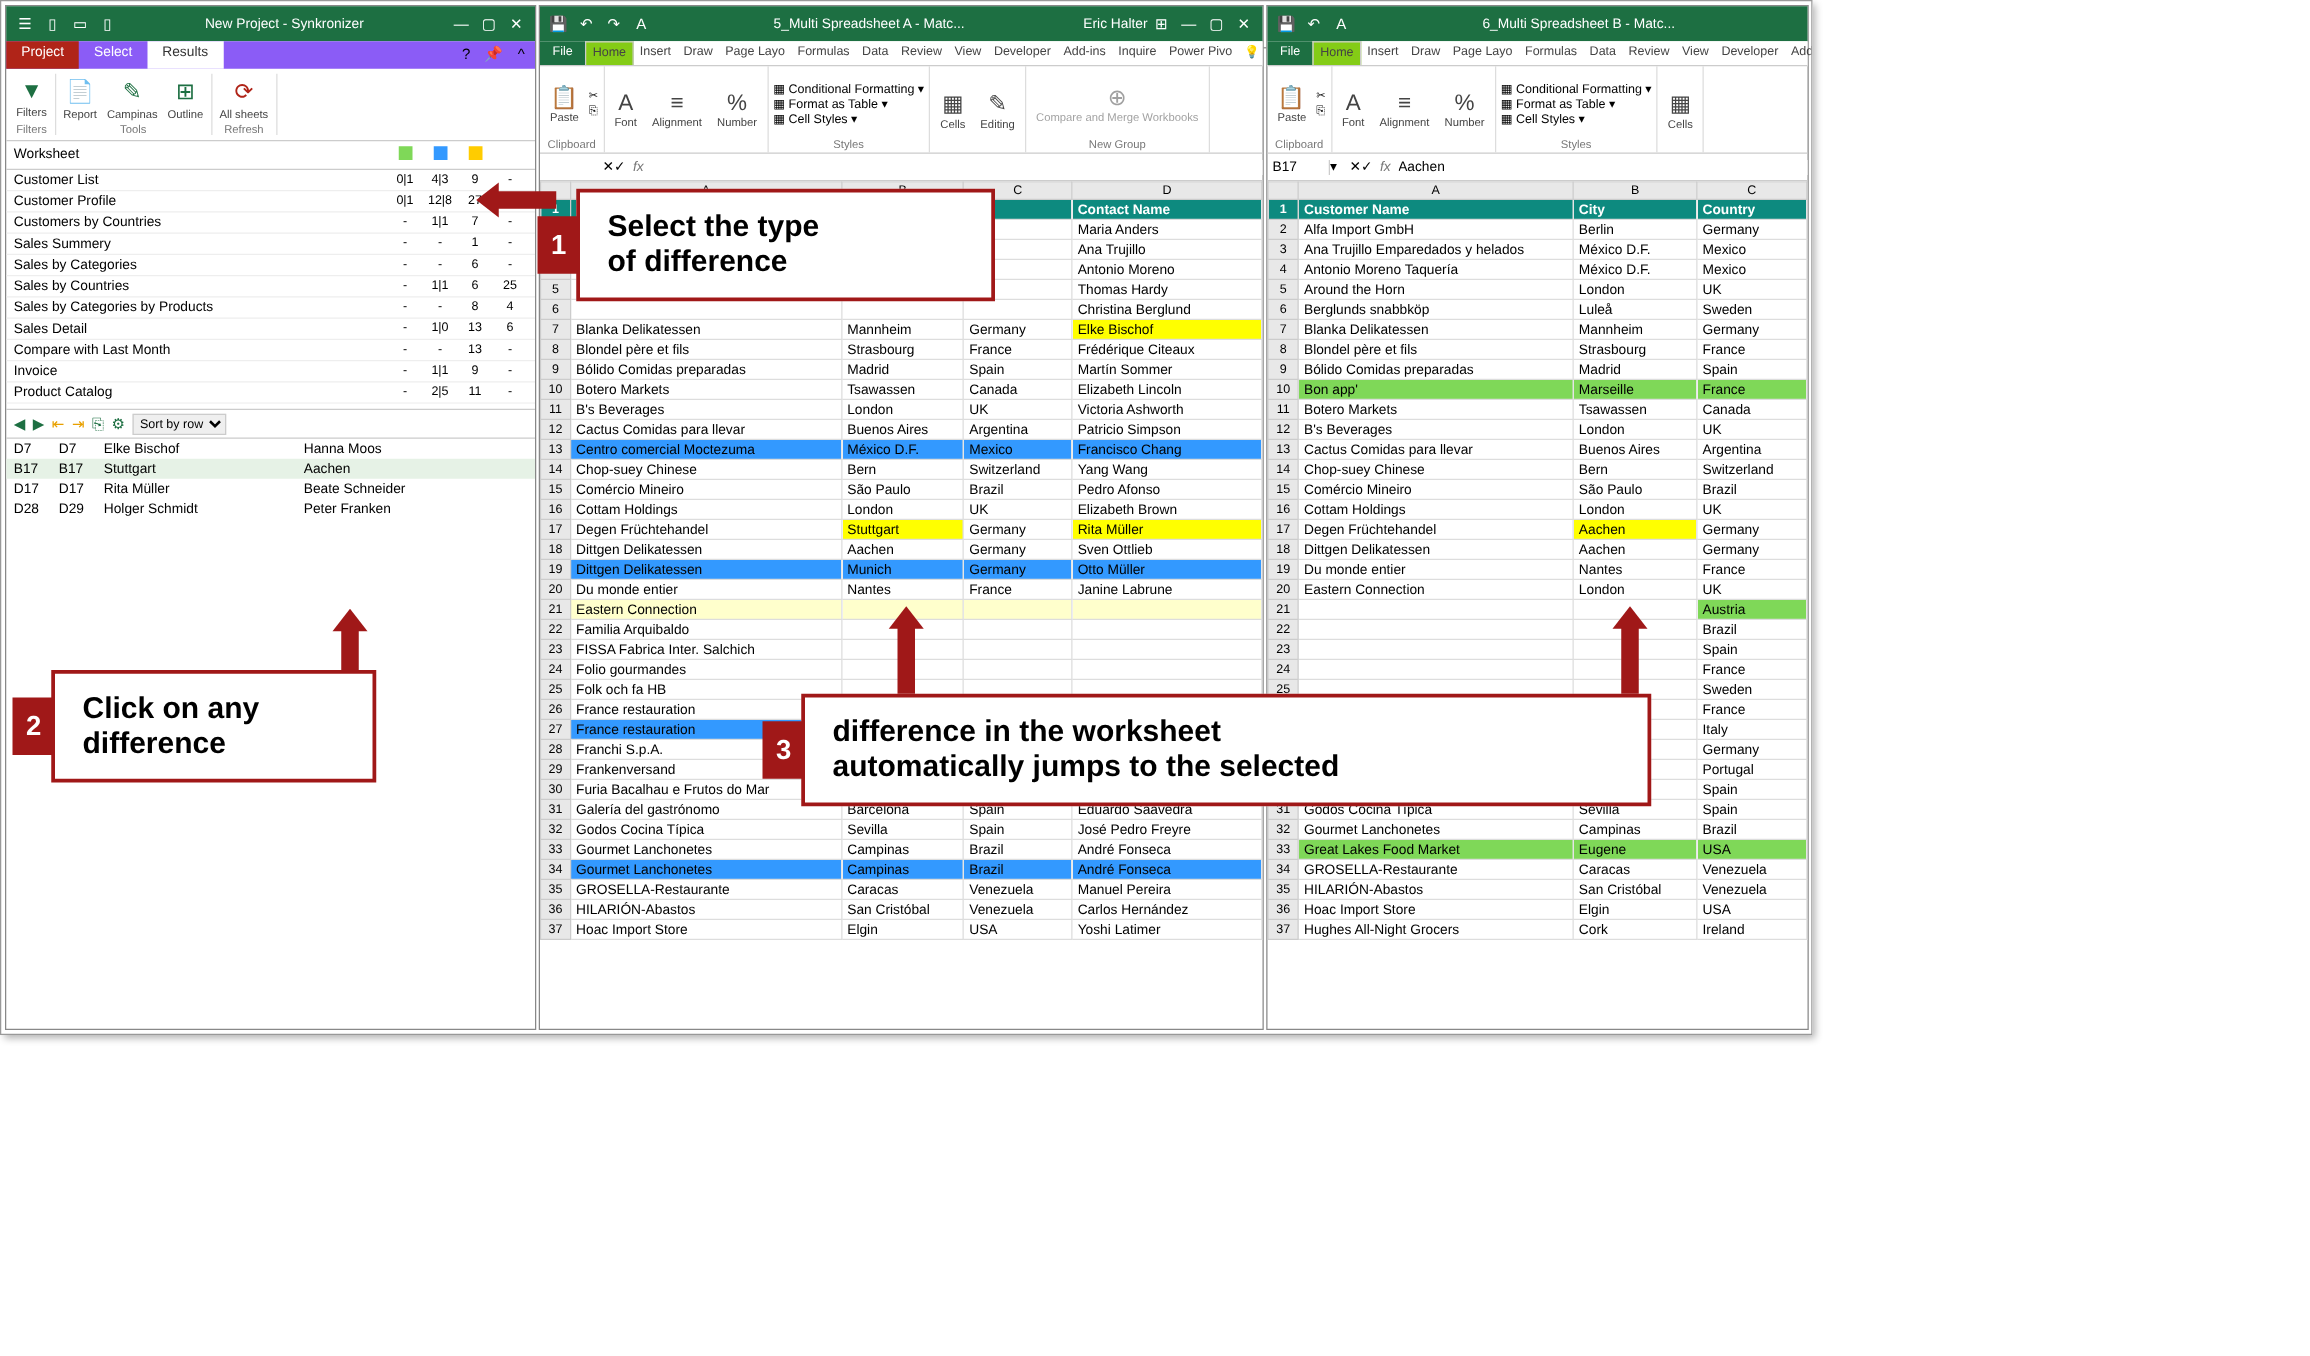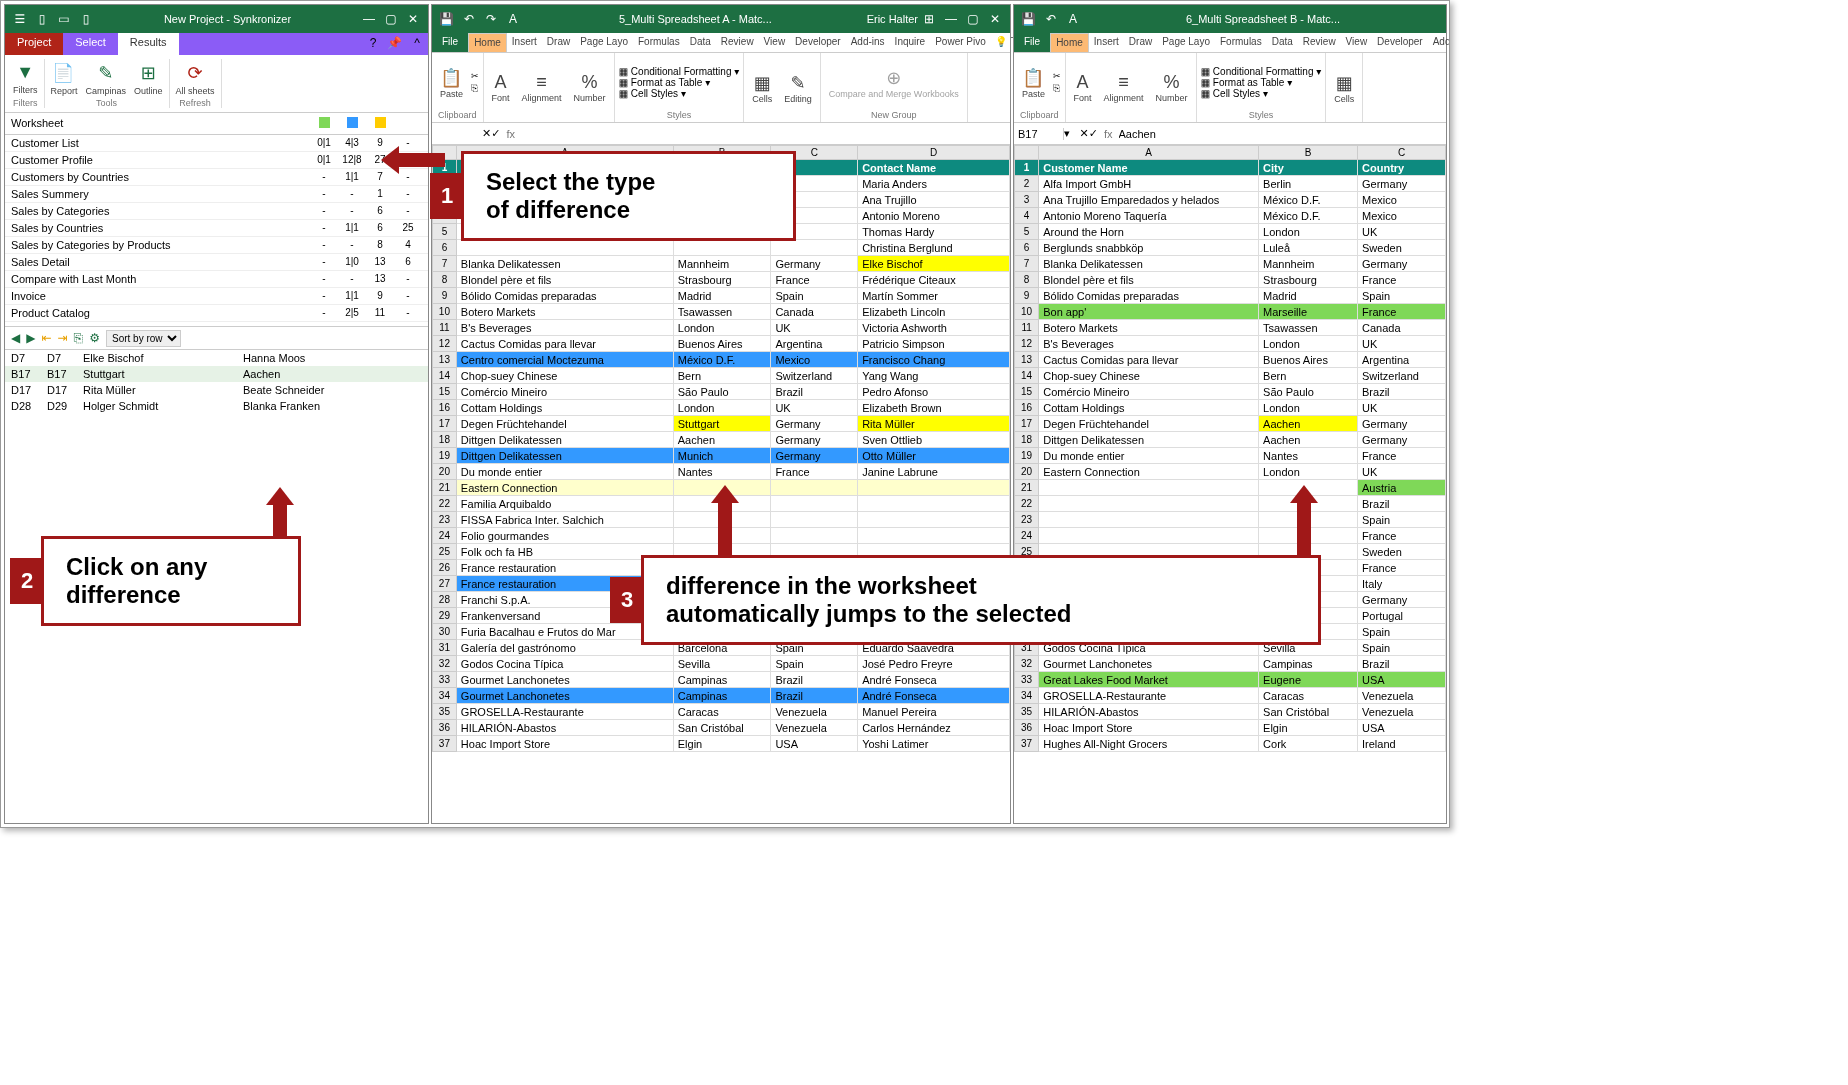--- a/index.html
+++ b/index.html
@@ -38,30 +38,30 @@
 .diff-head{display:flex;padding:4px 6px;font-size:11px;color:#555;border-bottom:1px solid #ddd}
 .diff-head .c1,.diff-row .c1{width:36px}
 .diff-head .c2,.diff-row .c2{width:36px}
 .diff-head .c3,.diff-row .c3{width:160px}
 .diff-head .c4,.diff-row .c4{flex:1}
 .diff-row{display:flex;padding:2px 6px;font-size:11px}
 .diff-row.sel{background:#e6f2e6}
 .excel .menutabs{display:flex;background:#fff;height:20px;border-bottom:1px solid #ccc;font-size:10px}
 .excel .mtab{padding:3px 5px;color:#444;white-space:nowrap}
 .excel .mtab.file{background:#1d6f42;color:#fff;padding:3px 10px}
-.excel .mtab.active{background:#fdba74;border:1px solid #ccc;border-bottom:none}
+.excel .mtab.active{background:#84cc16;border:1px solid #ccc;border-bottom:none}
 .excel .ribbon{height:70px;border-bottom:1px solid #ccc;display:flex;font-size:9px}
 .rgrp{border-right:1px solid #ddd;display:flex;flex-direction:column;padding:2px 4px}
 .rgrp .body{flex:1;display:flex;align-items:center;gap:4px}
 .rgrp .lbl{text-align:center;color:#777;font-size:9px}
 .rbtn{display:flex;flex-direction:column;align-items:center;font-size:9px;color:#444;padding:2px 4px}
 .rbtn .glyph{font-size:18px}
 .formula{height:22px;border-bottom:1px solid #ccc;display:flex;align-items:center;font-size:11px}
 .formula .namebox{width:50px;border-right:1px solid #ccc;padding:0 4px}
-.formula .fx{padding:0 6px;color:#777;}
+.formula .fx{padding:0 6px;color:#777;font-style:italic}
 .formula input{border:none;flex:1;font-size:11px;outline:none}
 .grid{overflow:auto}
 .grid table{border-collapse:collapse;width:100%;font-size:11px}
 .grid th{background:#e8e8e8;border:1px solid #ccc;font-weight:normal;padding:1px 2px;text-align:center;font-size:10px}
 .grid td{border:1px solid #ddd;padding:1px 4px;height:16px;white-space:nowrap;overflow:hidden}
 .grid .rh{background:#e8e8e8;text-align:center;width:22px;border:1px solid #ccc;font-size:10px}
 .grid .hdr td{background:#0d8a7f;color:#fff;font-weight:bold}
 .hl-y{background:#ffff00}
 .hl-b{background:#3399ff}
 .hl-g{background:#7fd858}
@@ -245,21 +245,21 @@
       <div class="diff-row">
         <div class="c1">D17</div>
         <div class="c2">D17</div>
         <div class="c3">Rita Müller</div>
         <div class="c4">Beate Schneider</div>
       </div>
       <div class="diff-row">
         <div class="c1">D28</div>
         <div class="c2">D29</div>
         <div class="c3">Holger Schmidt</div>
-        <div class="c4">Blanka Franken</div>
+        <div class="c4">Peter Franken</div>
       </div>
     </div>
 </div>
 
 <div class="app excel excel-a">
   <div class="titlebar">
     <span class="tbtn">💾</span>
     <span class="tbtn">↶</span>
     <span class="tbtn">↷</span>
     <span class="tbtn">A</span>

